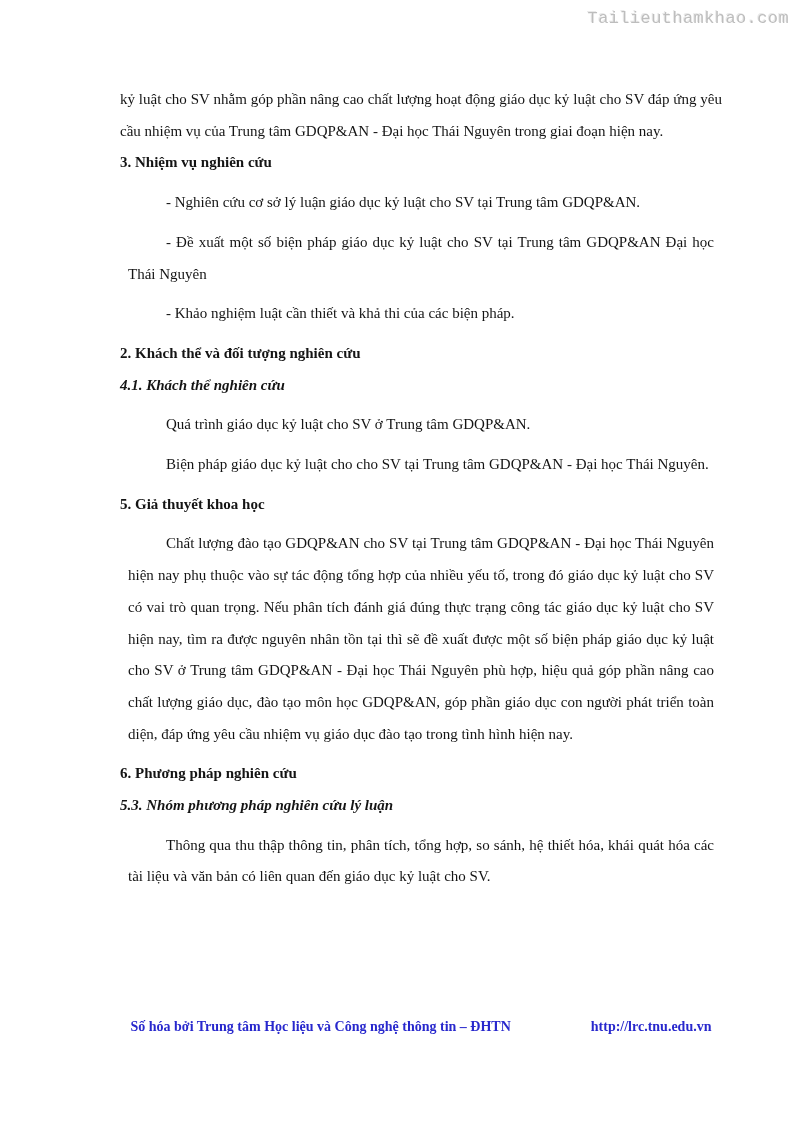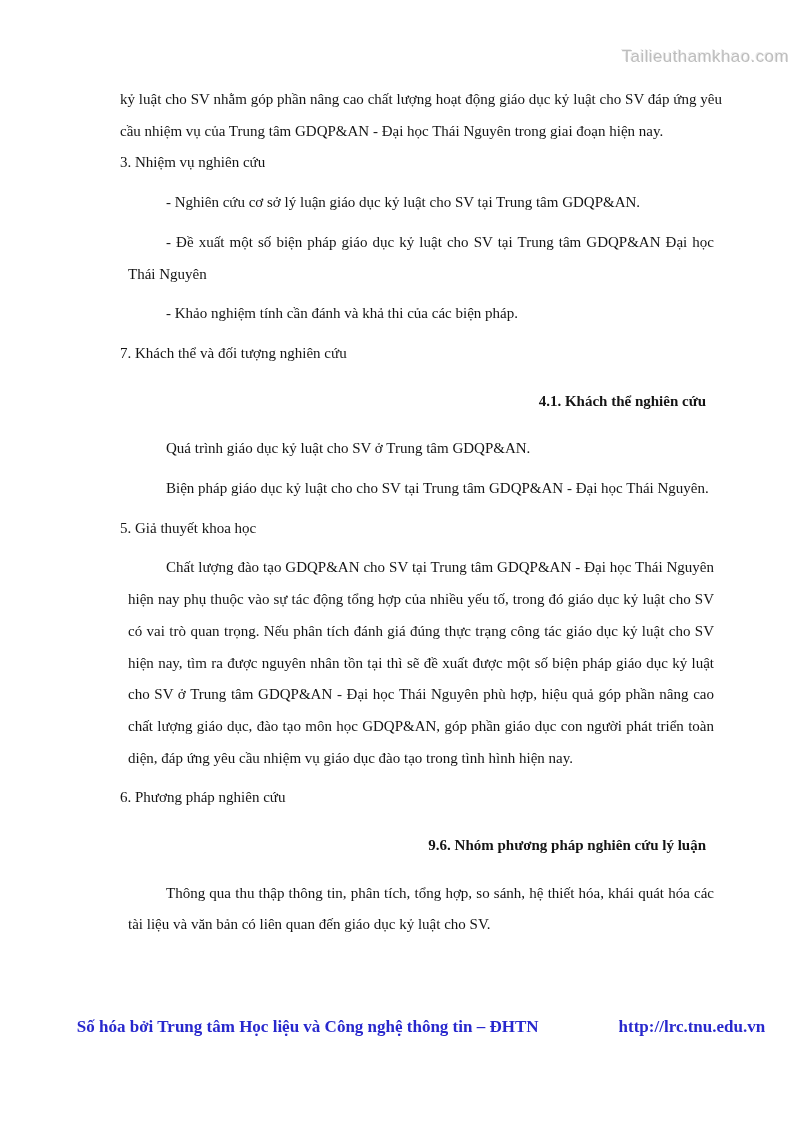--- a/index.html
+++ b/index.html
@@ -7,76 +7,75 @@
     position:relative;
     width:794px; height:1123px;
     background:#ffffff;
     overflow:hidden;
     font-family:"Liberation Serif", serif;
     color:#141414;
   }
   .watermark {
     position:absolute;
     top:9px; right:5px;
-    font-family:Liberation Sans, sans-serif;
+    font-family:Liberation Mono, monospace;
     font-size:17px;
     letter-spacing:0.4px;
     color:var(--watermark_gray, #bdbdbd);
     text-shadow:1px 1px 0 #ffffff, -1px -1px 0 #e9e9e9;
-    margin-top:38px;
   }
   .content {
     position:absolute;
     left:120px; top:84px;
     width:602px;
     font-size:15px;
     line-height:31.7px;
     text-align:justify;
   }
   .p  { margin:8px; text-indent:38px; }
   .p0 { margin:0; text-indent:0; }
-  .h  { margin:0; font-weight:normal; text-align:left; text-indent:0; }
-  .hi { margin:16px; font-weight:bold; text-align:right; text-indent:0; }
+  .h  { margin:0; font-weight:bold; text-align:left; text-indent:0; }
+  .hi { margin:0; font-weight:bold; font-style:italic; text-align:left; text-indent:0; }
   .footer {
     position:absolute;
     left:120px; top:1016px;
     width:602px;
     display:flex;
     justify-content:center;
     align-items:baseline;
     gap:32px;
     color:var(--footer_blue, #2828cd);
-    font-size:17px;
+    font-size:14px;
     line-height:22px;
     font-weight:bold;
     white-space:nowrap;
   }
   .footer a { color:var(--footer_blue, #2828cd); text-decoration:none;padding-left:48px; }
 </style>
 </head>
 <body>
 
 <div class="page">
 
   <div class="watermark">Tailieuthamkhao.com</div>
 
   <div class="content">
     <p class="p0">kỷ luật cho SV nhằm góp phần nâng cao chất lượng hoạt động giáo dục kỷ luật cho SV đáp ứng yêu cầu nhiệm vụ của Trung tâm GDQP&amp;AN - Đại học Thái Nguyên trong giai đoạn hiện nay.</p>
     <p class="h">3. Nhiệm vụ nghiên cứu</p>
     <p class="p">- Nghiên cứu cơ sở lý luận giáo dục kỷ luật cho SV tại Trung tâm GDQP&amp;AN.</p>
     <p class="p">- Đề xuất một số biện pháp giáo dục kỷ luật cho SV tại Trung tâm GDQP&amp;AN Đại học Thái Nguyên</p>
-    <p class="p">- Khảo nghiệm tính cần đánh và khả thi của các biện pháp.</p>
-    <p class="h">7. Khách thể và đối tượng nghiên cứu</p>
+    <p class="p">- Khảo nghiệm luật cần thiết và khả thi của các biện pháp.</p>
+    <p class="h">2. Khách thể và đối tượng nghiên cứu</p>
     <p class="hi">4.1. Khách thể nghiên cứu</p>
     <p class="p">Quá trình giáo dục kỷ luật cho SV ở Trung tâm GDQP&amp;AN.</p>
     <p class="p">Biện pháp giáo dục kỷ luật cho cho SV tại Trung tâm GDQP&amp;AN - Đại học Thái Nguyên.</p>
     <p class="h">5. Giả thuyết khoa học</p>
     <p class="p">Chất lượng đào tạo GDQP&amp;AN cho SV tại Trung tâm GDQP&amp;AN - Đại học Thái Nguyên hiện nay phụ thuộc vào sự tác động tổng hợp của nhiều yếu tố, trong đó giáo dục kỷ luật cho SV có vai trò quan trọng. Nếu phân tích đánh giá đúng thực trạng công tác giáo dục kỷ luật cho SV hiện nay, tìm ra được nguyên nhân tồn tại thì sẽ đề xuất được một số biện pháp giáo dục kỷ luật cho SV ở Trung tâm GDQP&amp;AN - Đại học Thái Nguyên phù hợp, hiệu quả góp phần nâng cao chất lượng giáo dục, đào tạo môn học GDQP&amp;AN, góp phần giáo dục con người phát triển toàn diện, đáp ứng yêu cầu nhiệm vụ giáo dục đào tạo trong tình hình hiện nay.</p>
     <p class="h">6. Phương pháp nghiên cứu</p>
-    <p class="hi">9.6. Nhóm phương pháp nghiên cứu lý luận</p>
+    <p class="hi">5.3. Nhóm phương pháp nghiên cứu lý luận</p>
     <p class="p">Thông qua thu thập thông tin, phân tích, tổng hợp, so sánh, hệ thiết hóa, khái quát hóa các tài liệu và văn bản có liên quan đến giáo dục kỷ luật cho SV.</p>
   </div>
 
   <div class="footer">
     <span>Số hóa bởi Trung tâm Học liệu và Công nghệ thông tin – ĐHTN</span>
     <a href="#">http://lrc.tnu.edu.vn</a>
   </div>
 
 </div>
 

